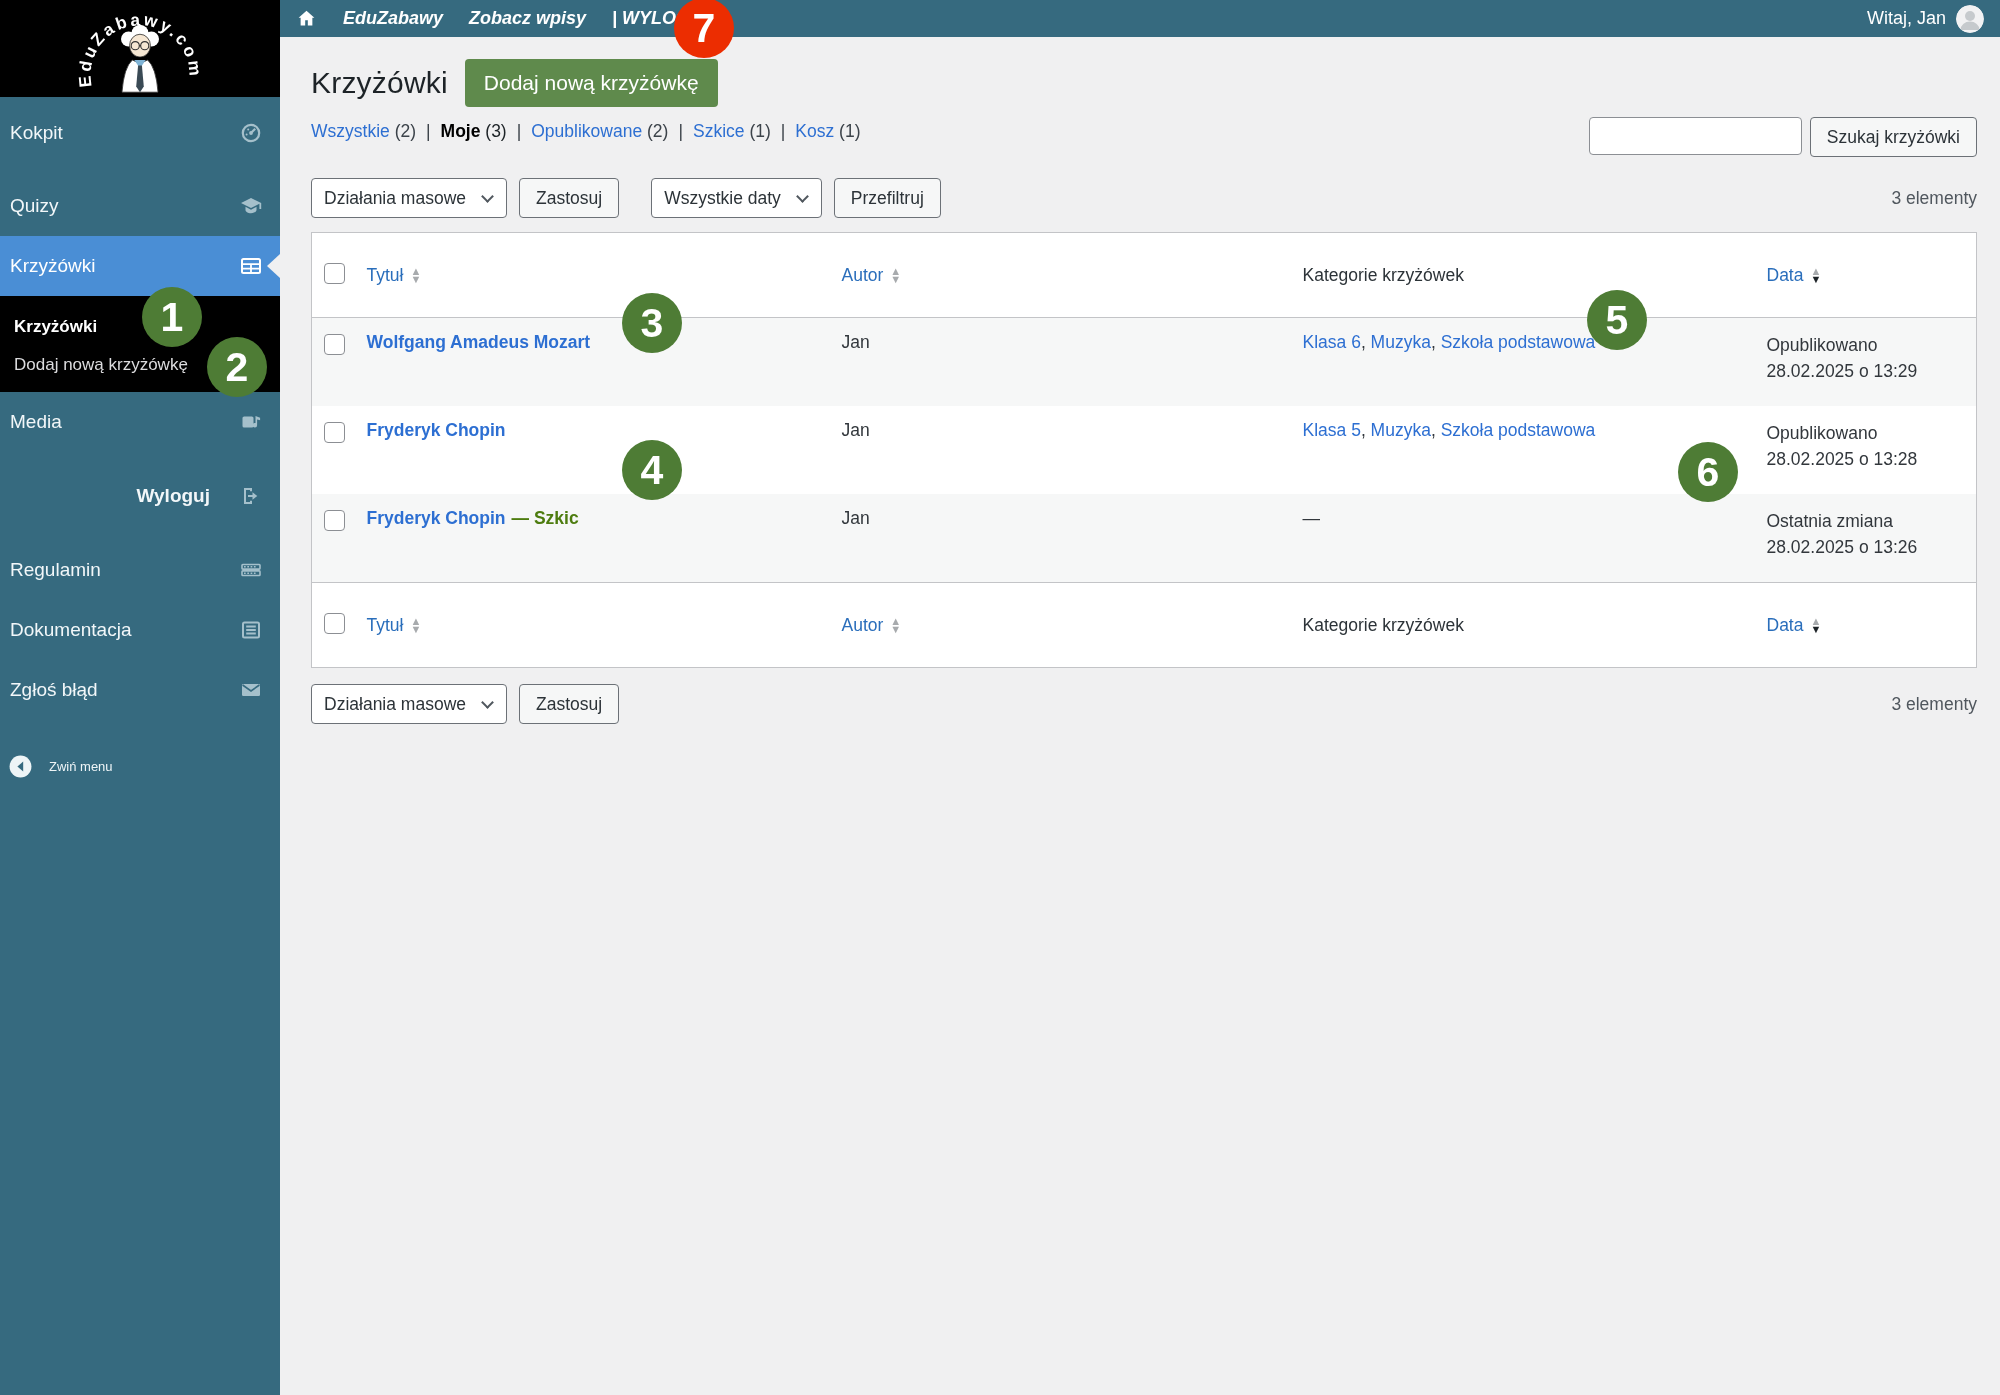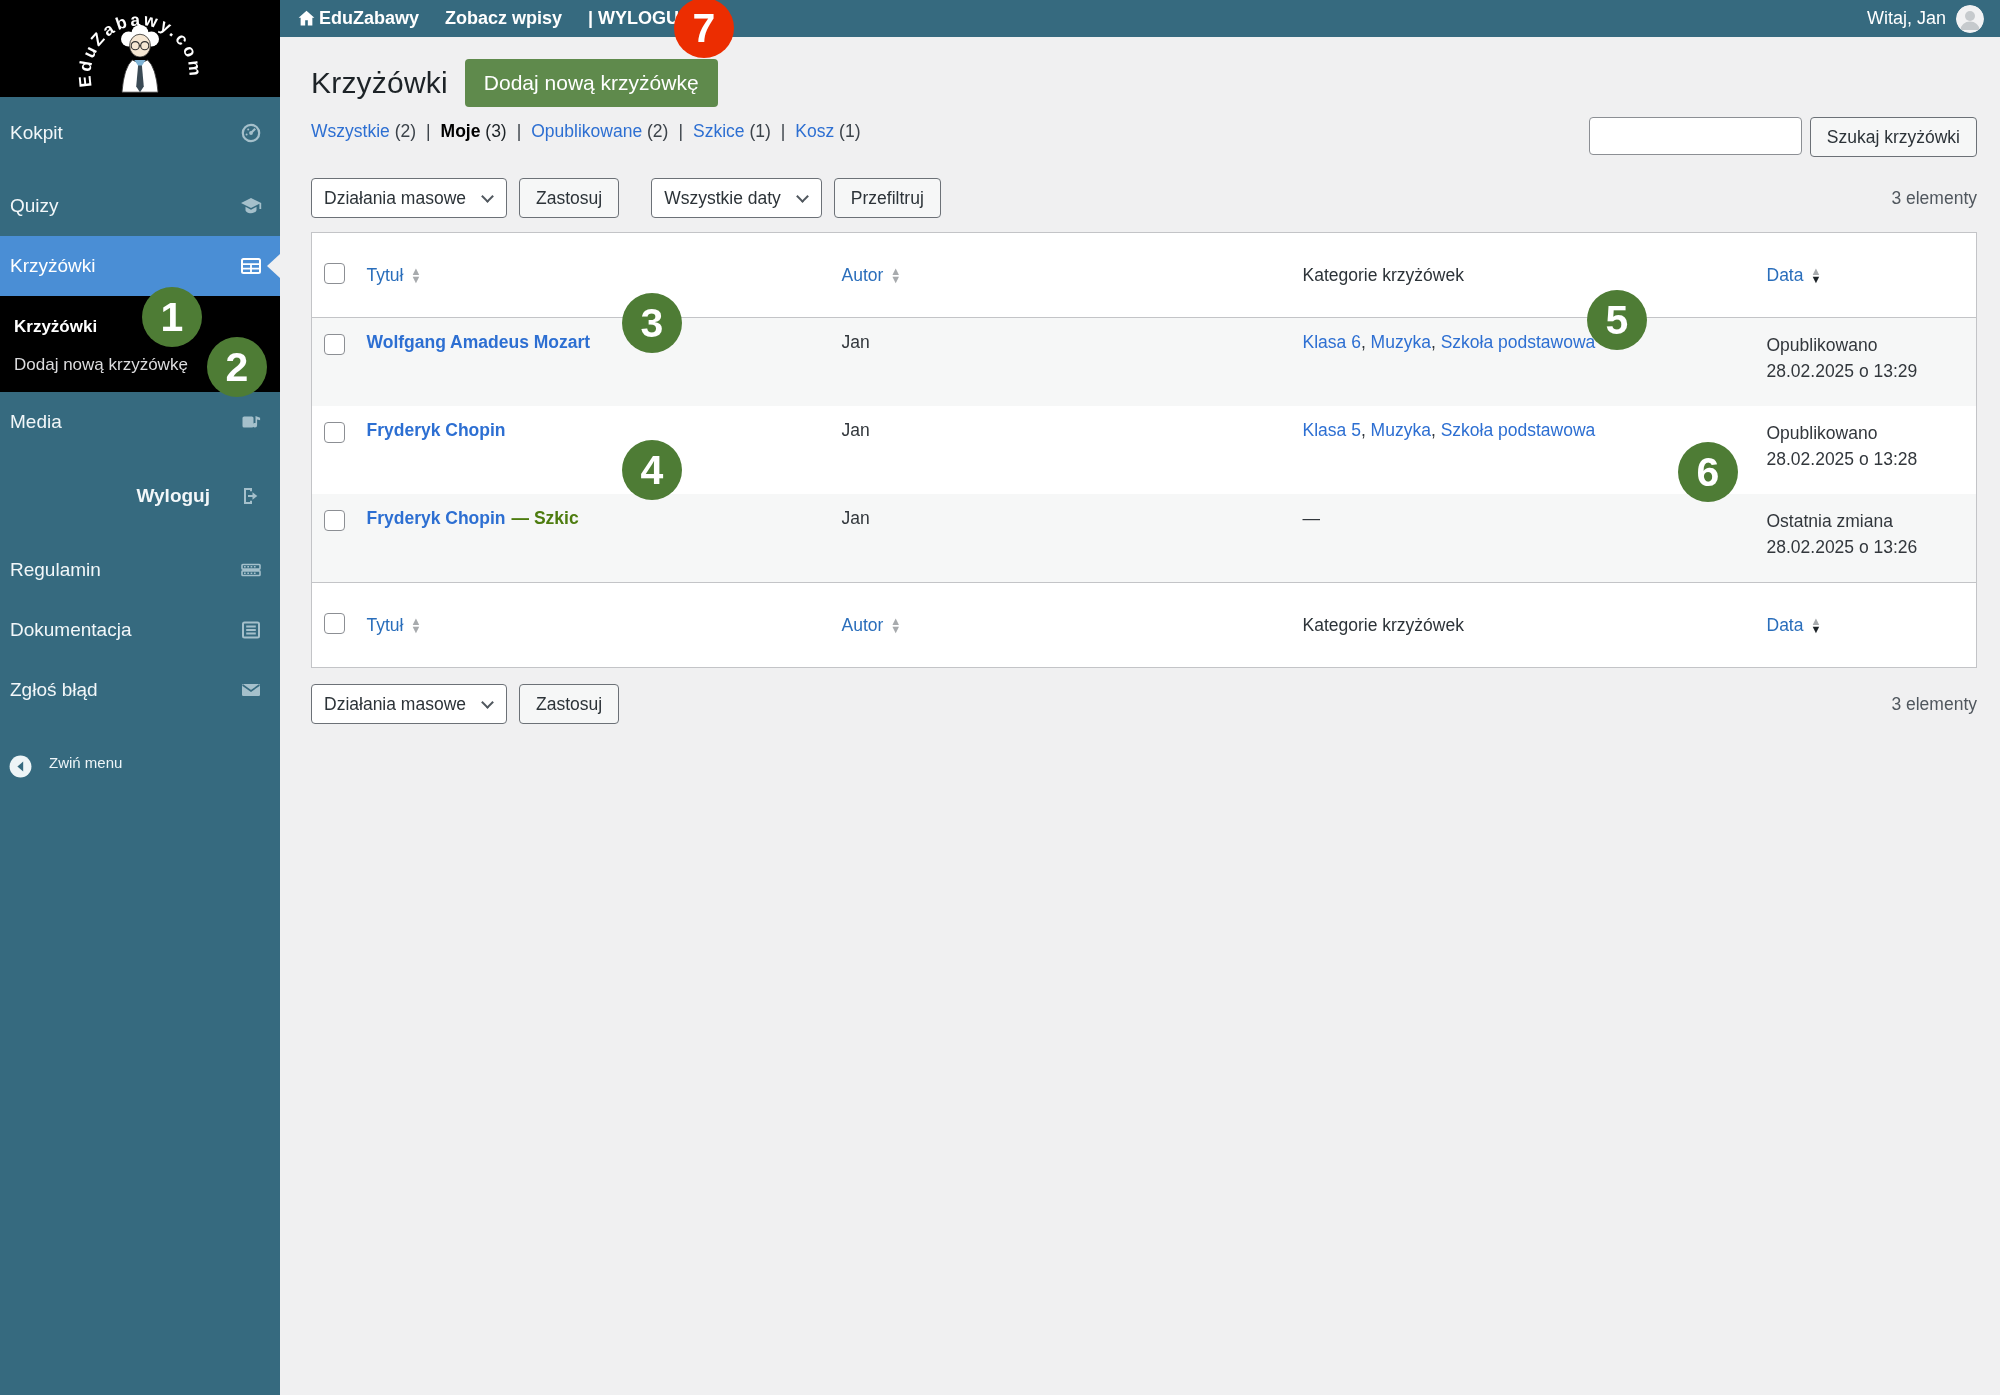--- a/index.html
+++ b/index.html
@@ -16,26 +16,26 @@
   .mi .ico { color:#a5c0cb; width:26px; height:26px; display:flex; align-items:center; justify-content:center; }
   .mi.active { background:#4a8ed5; color:#fff; }
   .mi.active .ico { color:#fff; }
   .notch { position:absolute; right:0; top:50%; margin-top:-12px; width:0; height:0;
            border-top:12px solid transparent; border-bottom:12px solid transparent; border-right:13px solid #f0f0f1; }
   .mt6{margin-top:6px} .mt13{margin-top:13px} .mt14{margin-top:14px}
   .mi.logout-item { justify-content:flex-end; gap:28px; font-weight:bold; }
   .submenu { background:#000; padding:12px 0 8px; }
   .sub { display:block; padding:9px 0 9px 14px; font-size:17px; color:#dcdcde; text-decoration:none; cursor:pointer; }
   .sub.current { color:#fff; font-weight:bold; }
-  .collapse { margin-top:34px; display:flex; align-items:flex-start; gap:16px; padding-left:8px; font-size:15px; cursor:pointer; color:#eef5f7; }
+  .collapse { margin-top:34px; display:flex; align-items:center; gap:16px; padding-left:8px; font-size:13px; cursor:pointer; color:#eef5f7; }
 
   
   .topbar { position:absolute; left:280px; top:0; right:0; height:37px; background:#366a7f; color:#fff;
             display:flex; align-items:center; gap:26px; padding:0 16px; font-size:18px; font-weight:600; z-index:6; }
-  .topbar .tb-item { display:flex; align-items:flex-end; gap:2px; cursor:pointer; white-space:nowrap; }
+  .topbar .tb-item { display:flex; align-items:flex-end; gap:26px; cursor:pointer; white-space:nowrap;font-style:italic; }
   .topbar .grow { flex:1; }
   .topbar .greet { font-weight:500; display:flex; align-items:center; gap:10px; cursor:pointer; }
   .avatar { width:28px; height:28px; border-radius:50%; overflow:hidden; display:block; }
 
   
   .content { position:absolute; left:280px; top:37px; right:0; bottom:0; padding:22px 23px 0 31px; }
   .title-row { display:flex; align-items:center; gap:17px; }
   h1.page-title { font-size:30px; font-weight:400; color:#1d2327; letter-spacing:.2px; }
   .btn-add { background:#5f8a4c; color:#fff; border:none; border-radius:4px; font-size:21px;
              padding:12px 19px; cursor:pointer; font-family:inherit; }

